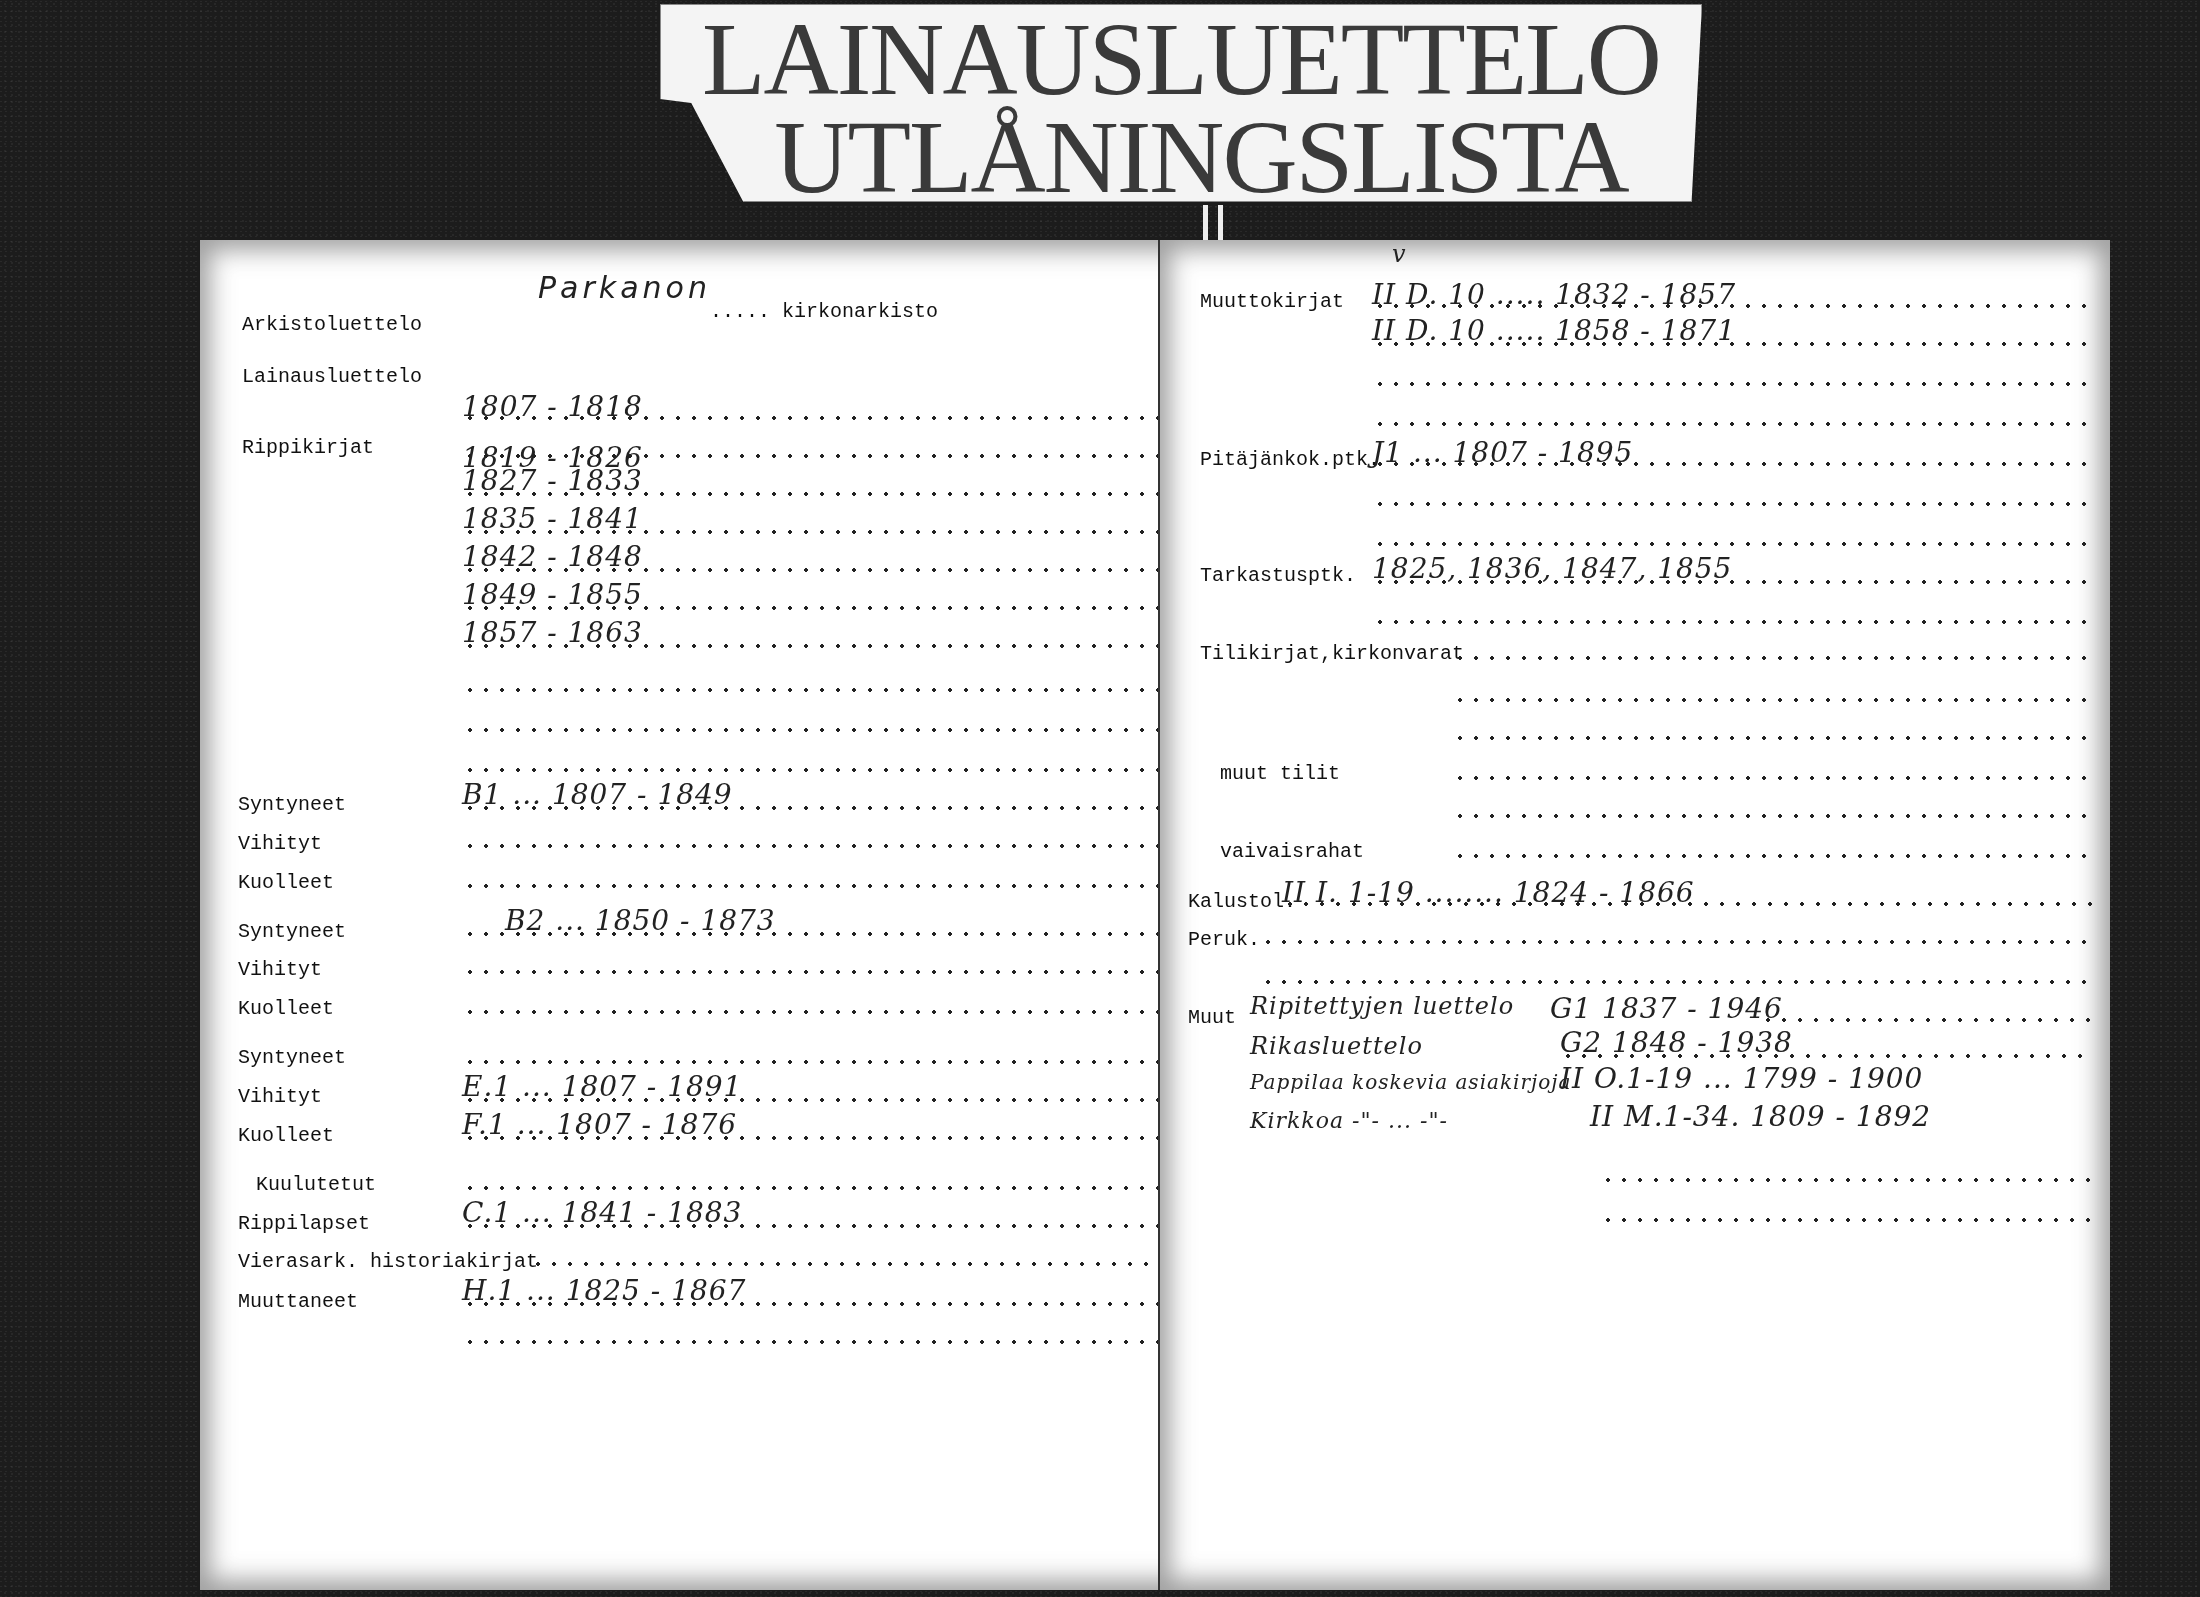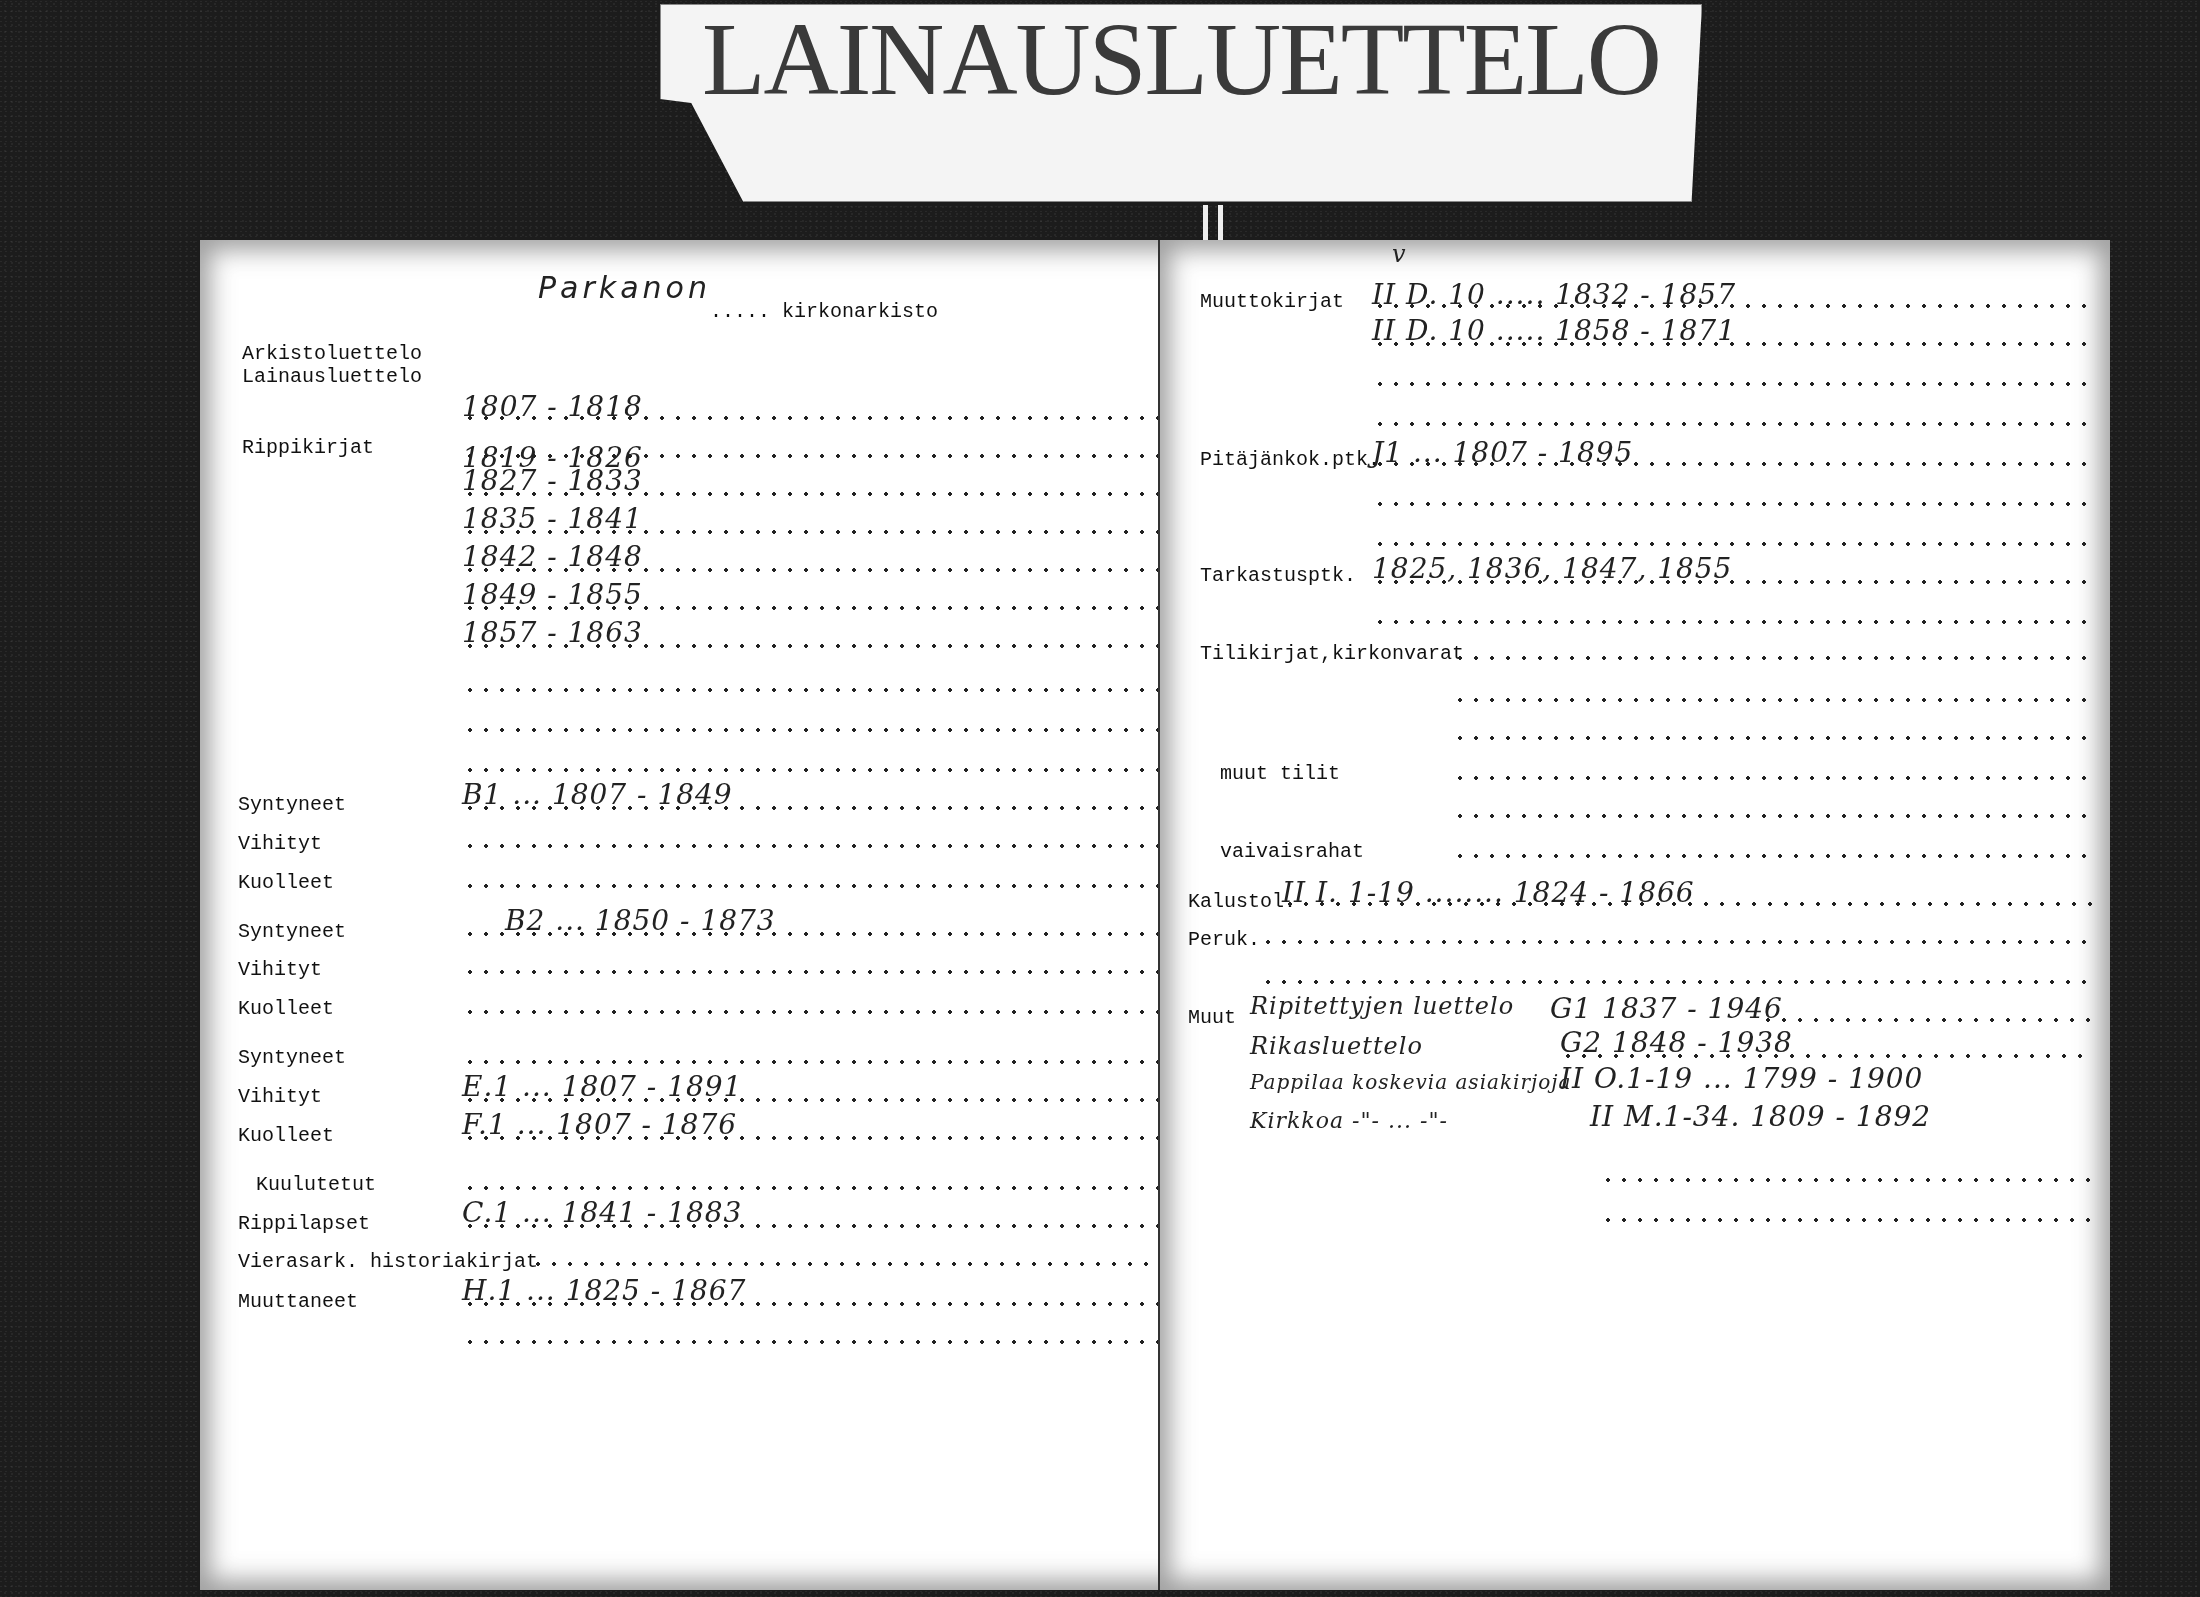--- a/index.html
+++ b/index.html
@@ -38,29 +38,30 @@
   .dots { position: absolute; height: 4px;
     background-image: radial-gradient(circle, #222 1.6px, transparent 2px);
     background-size: 16px 4px; background-repeat: repeat-x; }
   .title-name { font-family: "DejaVu Sans", sans-serif; font-size: 30px; letter-spacing: 4px; }
 </style>
 </head>
 <body>
 
 <div class="banner">
   <div class="line l1">LAINAUSLUETTELO</div>
+  <div class="line l2">UTLÅNINGSLISTA</div>
 </div>
 <div class="binder-tick" style="left:1203px"></div>
 <div class="binder-tick" style="left:1218px"></div>
 
 <div class="page left">
   <span class="hw title-name" style="left:338px;top:30px;">Parkanon</span>
   <span class="t" style="left:510px;top:44px;margin-top:16px;">..... kirkonarkisto</span>
 
-  <span class="t" style="left:42px;top:102px;text-align:right;">Arkistoluettelo</span>
+  <span class="t" style="left:42px;top:73px;text-align:right;">Arkistoluettelo</span>
   <span class="t" style="left:42px;top:125px;">Lainausluettelo</span>
   <span class="t" style="left:42px;top:164px;margin-top:32px;">Rippikirjat</span>
 
   <span class="hw" style="left:262px;top:150px;">1807 - 1818</span>
   <div class="dots" style="left:262px;top:176px;width:710px"></div>
   <span class="hw" style="left:262px;top:201px;">1819 - 1826</span>
   <div class="dots" style="left:262px;top:214px;width:710px"></div>
   <span class="hw" style="left:262px;top:224px;">1827 - 1833</span>
   <div class="dots" style="left:262px;top:252px;width:710px"></div>
   <span class="hw" style="left:262px;top:262px;">1835 - 1841</span>

